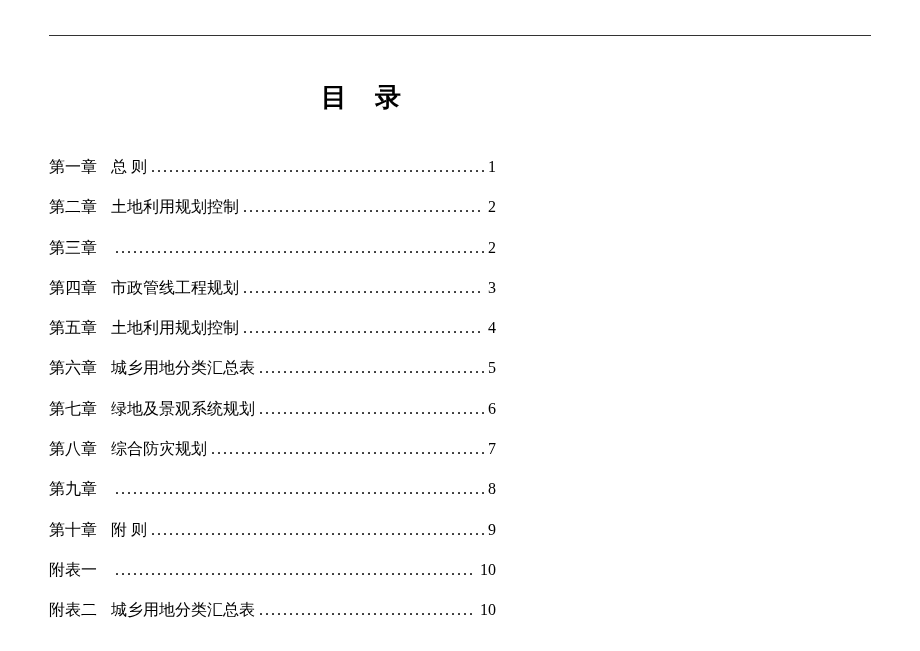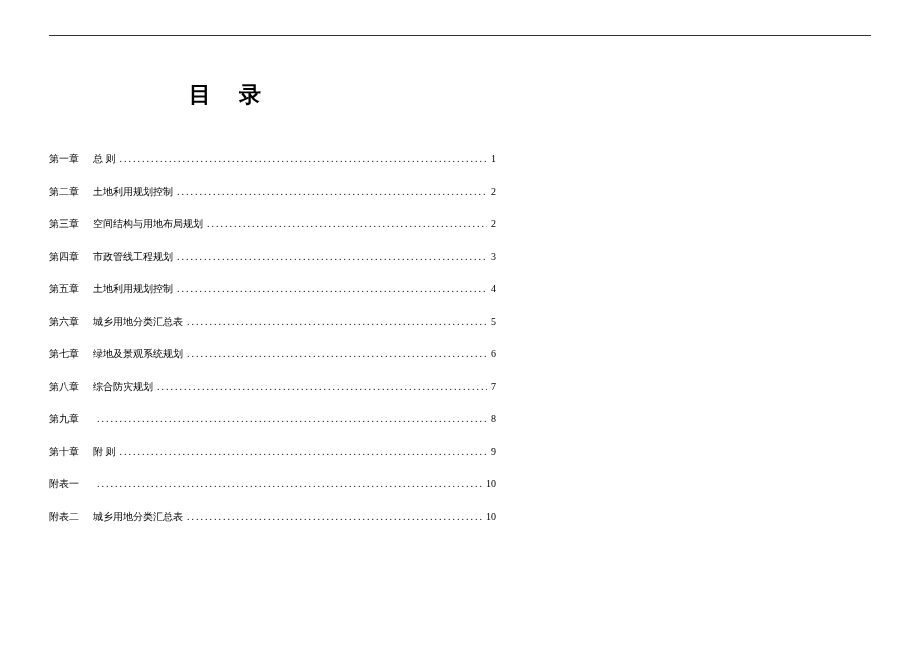--- a/index.html
+++ b/index.html
@@ -24,35 +24,36 @@
       background: #333333;
     }
     .content {
       position: absolute;
       top: 80px;
       left: 0;
       right: 0;
       padding: 0 49px;
     }
     .toc-title {
-      font-size: 22px;
+      text-align: center;
+      font-size: 26px;
       font-weight: bold;
       letter-spacing: 28px;
       margin-bottom: 42px;
       padding-left: 140px;
       padding-right: 310px;
     }
     .toc-list {
       padding-left: 0;
     }
     .toc-entry {
       display: flex;
       align-items: baseline;
       margin-bottom: 19.5px;
-      font-size: 10px;
+      font-size: 16px;
       line-height: 1.3;
     }
     .toc-chapter {
       white-space: nowrap;
       margin-right: 14px;
     }
     .toc-label {
       white-space: nowrap;
     }
     .toc-dots {
@@ -85,21 +86,20 @@
         <span class="toc-page">1</span>
       </div>
       <div class="toc-entry">
         <span class="toc-chapter">第二章</span>
         <span class="toc-label">土地利用规划控制</span>
         <span class="toc-dots">........................................................................................................................</span>
         <span class="toc-page">2</span>
       </div>
       <div class="toc-entry">
         <span class="toc-chapter">第三章</span>
-        <span class="toc-label">空间结构与用地布局规划</span>
         <span class="toc-dots">........................................................................................................................</span>
         <span class="toc-page">2</span>
       </div>
       <div class="toc-entry">
         <span class="toc-chapter">第四章</span>
         <span class="toc-label">市政管线工程规划</span>
         <span class="toc-dots">........................................................................................................................</span>
         <span class="toc-page">3</span>
       </div>
       <div class="toc-entry">

